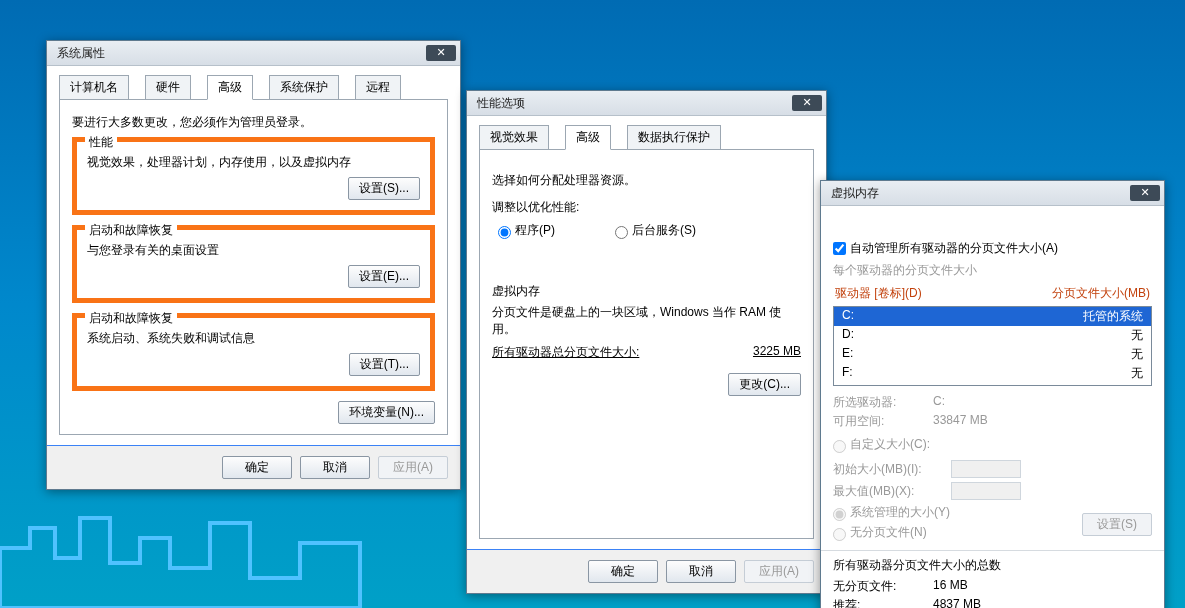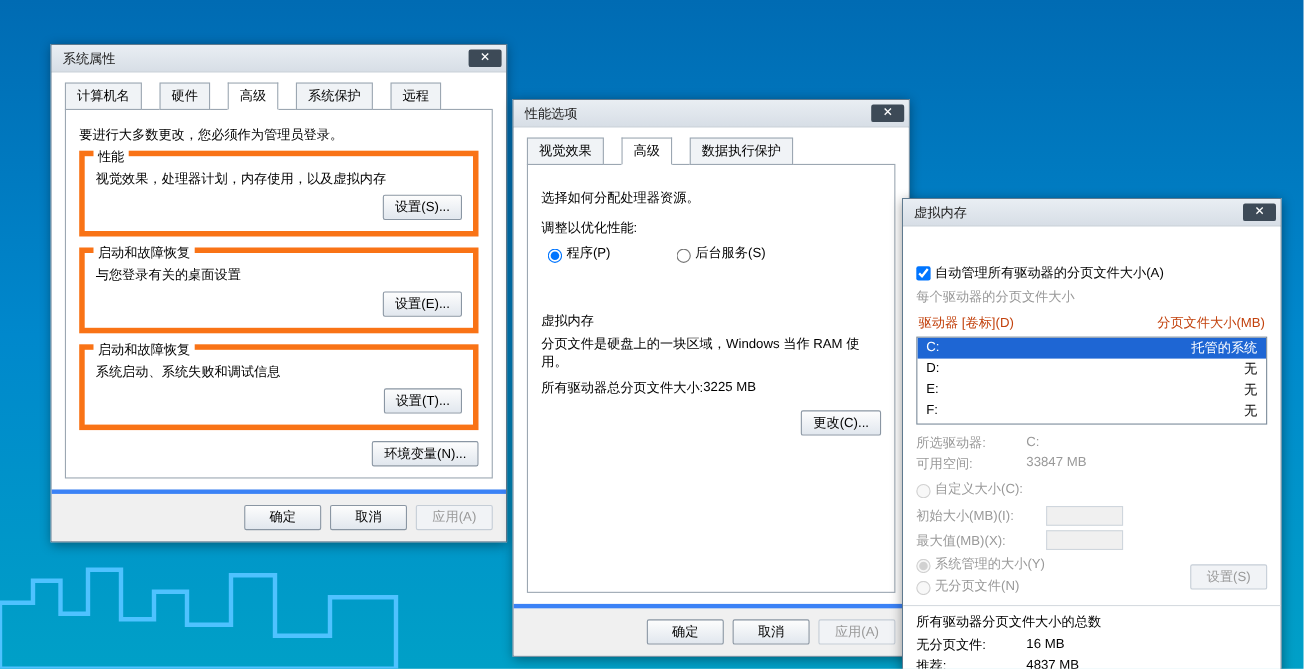--- a/index.html
+++ b/index.html
@@ -120,21 +120,21 @@
     background: #f1f3f6;
     cursor: default;
   }
   .btn-row-right { text-align: right; margin-top: 6px; }
 
   .button-bar {
     display: flex;
     justify-content: flex-end;
     gap: 8px;
     padding: 10px 12px;
-    border-top: 4px solid #3b82f6;
+    border-top: 1px solid #3b82f6;
     background: #f0f0f0;
   }
 
   
   .radio { display: inline-flex; align-items: flex-end; gap: 4px; cursor: pointer; }
   .radio input { margin: 0; }
 
   
   .drive-list {
     border: 1px solid #7a8a9a;
@@ -271,21 +271,21 @@
           <label class="radio">
             <input type="radio" name="sched" style="">
             <span>后台服务(S)</span>
           </label>
         </div>
       </div>
 
       <div class="group" style="border:none; padding-left:0; padding-right:0;">
         <div style="font-size:12px;">虚拟内存</div>
         <div class="desc">分页文件是硬盘上的一块区域，Windows 当作 RAM 使用。</div>
-        <div style="display:flex; margin-top:2px;">
+        <div style="display:flex; justify-content:space-between; margin-top:2px;text-decoration:underline;">
           <span>所有驱动器总分页文件大小:</span>
           <span>3225 MB</span>
         </div>
         <div class="btn-row-right" style="margin-top:12px;">
           <span class="btn">更改(C)...</span>
         </div>
       </div>
     </div>
   </div>
   <div class="button-bar">

